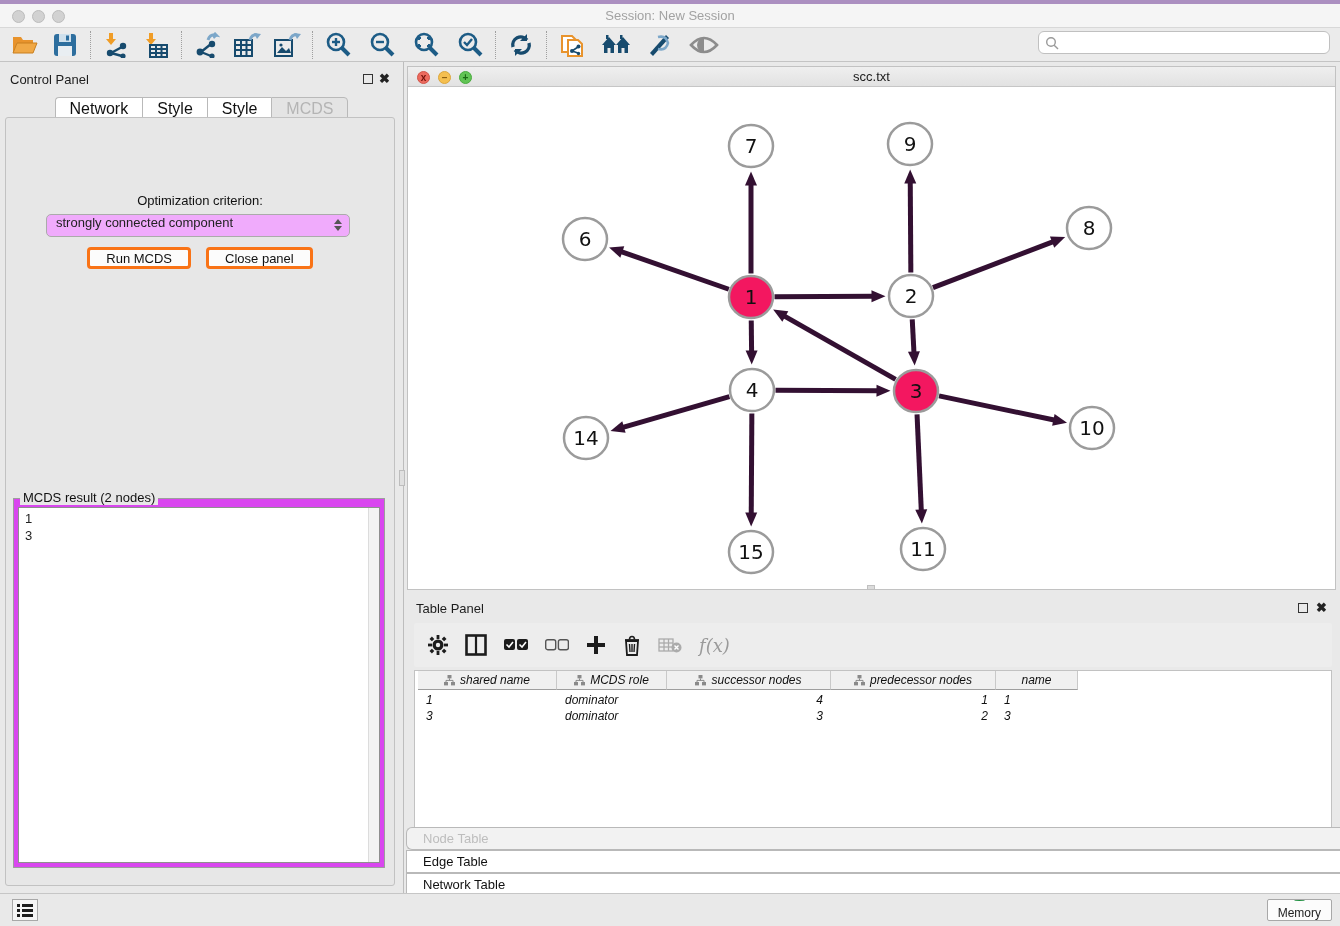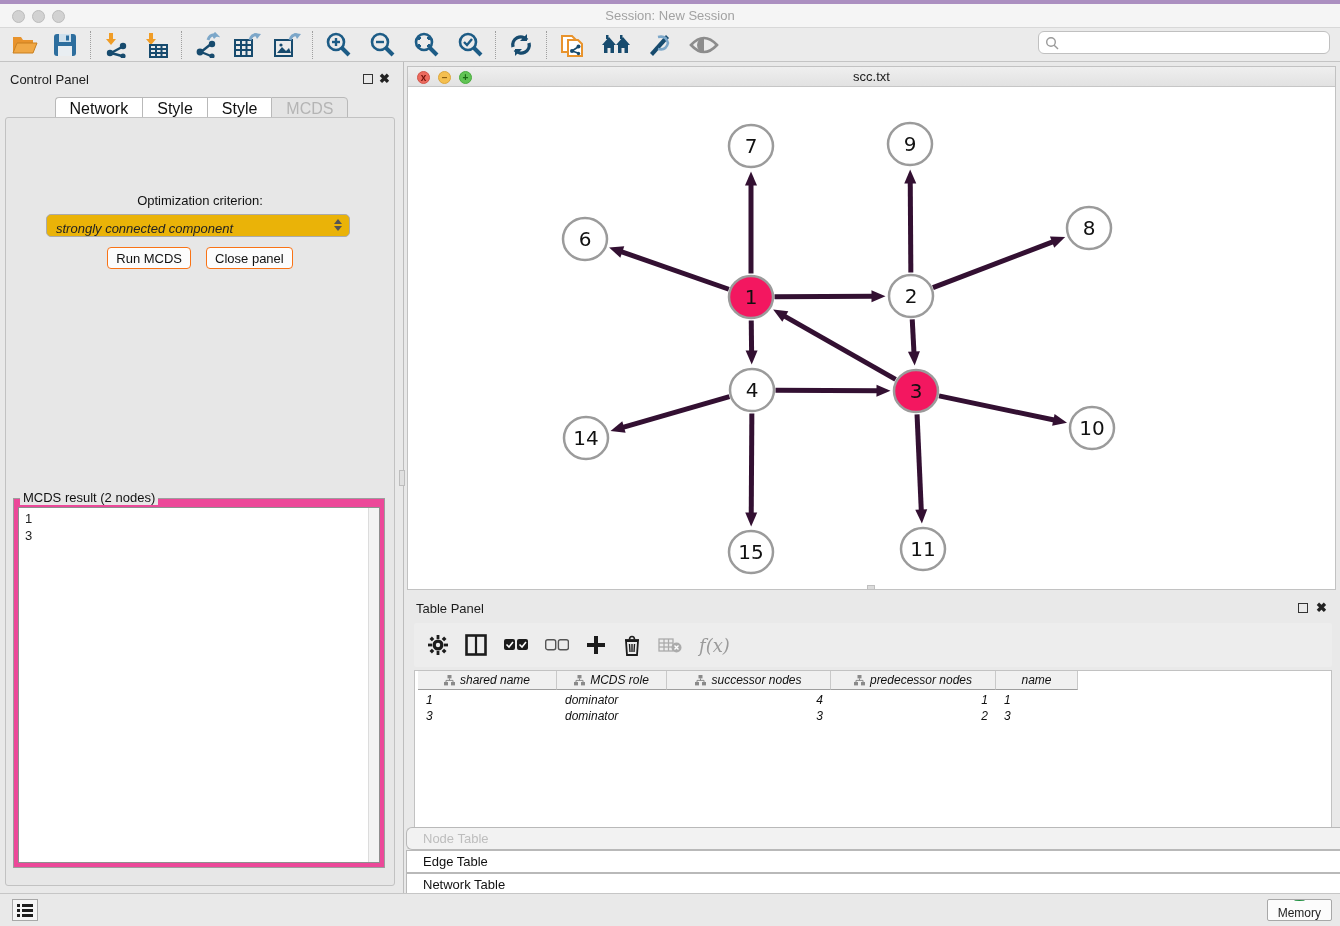--- a/index.html
+++ b/index.html
@@ -24,28 +24,28 @@
   .cp-header { position:absolute; left:10px; top:10px; font-size:13px; color:#1d1d1d; }
   .panel-float { position:absolute; top:12px; width:10px; height:10px; border:1.5px solid #333; }
   .panel-close { position:absolute; top:10px; font-size:13px; font-weight:bold; color:#222; line-height:13px; }
   .cp-tabs { position:absolute; left:0; right:0; top:35px; height:21px; display:flex; justify-content:center; }
   .tab { padding:2px 14px 3px 14px; background:#fff; border:1px solid #b9b9b9; border-right:none; font-size:16px; color:#111; height:21px; }
   .tab:first-child { border-radius:4px 0 0 0; }
   .tab:last-child { border-right:1px solid #b9b9b9; border-radius:0 4px 0 0; }
   .tab.active { background:#e4e4e4; color:#b4b4b4; }
   .cp-box { position:absolute; left:5px; right:8px; top:55px; bottom:7px; background:#e7e7e7; border:1px solid #c2c2c2; border-radius:3px; }
   .opt-label { position:absolute; left:0; right:0; top:75px; text-align:center; font-size:13px; color:#111; }
-  .opt-select { position:absolute; left:40px; right:44px; top:96px; height:23px; background:#eab308; border:1px solid #ababab; border-radius:5px; display:flex; align-items:flex-end; padding-left:9px; font-size:13px;font-style:italic; }
+  .opt-select { position:absolute; left:40px; right:44px; top:96px; height:23px; background:#f0abfc; border:1px solid #ababab; border-radius:5px; display:flex; align-items:flex-start; padding-left:9px; font-size:13px; }
   .stepper { position:absolute; right:7px; top:4px; display:flex; flex-direction:column; gap:2px; }
   .stepper i { width:0; height:0; border-left:4px solid transparent; border-right:4px solid transparent; }
   .step-up { border-bottom:5px solid #555; }
   .step-down { border-top:5px solid #555; }
   .cp-buttons { position:absolute; left:0; right:0; top:129px; display:flex; justify-content:center; gap:15px; }
-  .btn { background:#fcfcfc; border:1px solid #f97316; border-radius:4px; height:22px; padding:0 8px; font-size:13px; color:#111; display:flex; align-items:center; }
-  .mcds-fieldset { position:absolute; left:7px; width:372px; top:380px; bottom:17px; border:1px solid #9d9d9d; background:#ec4899; }
+  .btn { background:#fcfcfc; border:3px solid #f97316; border-radius:4px; height:22px; padding:0 16px; font-size:13px; color:#111; display:flex; align-items:center; }
+  .mcds-fieldset { position:absolute; left:7px; width:372px; top:380px; bottom:17px; border:1px solid #9d9d9d; background:#d946ef; }
   .mcds-legend { position:absolute; left:6px; top:-9px; background:#e7e7e7; padding:0 3px; font-size:13px; color:#111; }
   .mcds-text { position:absolute; left:4px; right:4px; top:8px; bottom:4px; background:#fff; border:1px solid #8f8f8f; font-size:13px; line-height:17px; padding:2px 0 0 6px; white-space:pre; }
   .mcds-scroll { position:absolute; right:5px; top:9px; bottom:5px; width:11px; background:#f3f3f3; border-left:1px solid #dcdcdc; }
   .splitter-dot { position:absolute; left:399px; top:470px; width:6px; height:16px; background:#e0e0e0; border:1px solid #bdbdbd; }
 
   
   .net-window { position:absolute; left:407px; top:66px; width:929px; height:524px; background:#fff; border:1px solid #c2c2c2; }
   .net-titlebar { position:absolute; left:0; top:0; right:0; height:20px; background:linear-gradient(#efefef,#e2e2e2); border-bottom:1px solid #c6c6c6; }
   .net-title { position:absolute; left:0; right:0; top:2px; text-align:center; font-size:13px; color:#1a1a1a; }
   .tl { position:absolute; top:3.5px; width:13px; height:13px; border-radius:50%; font-size:10px; font-weight:bold; text-align:center; line-height:12px; }

